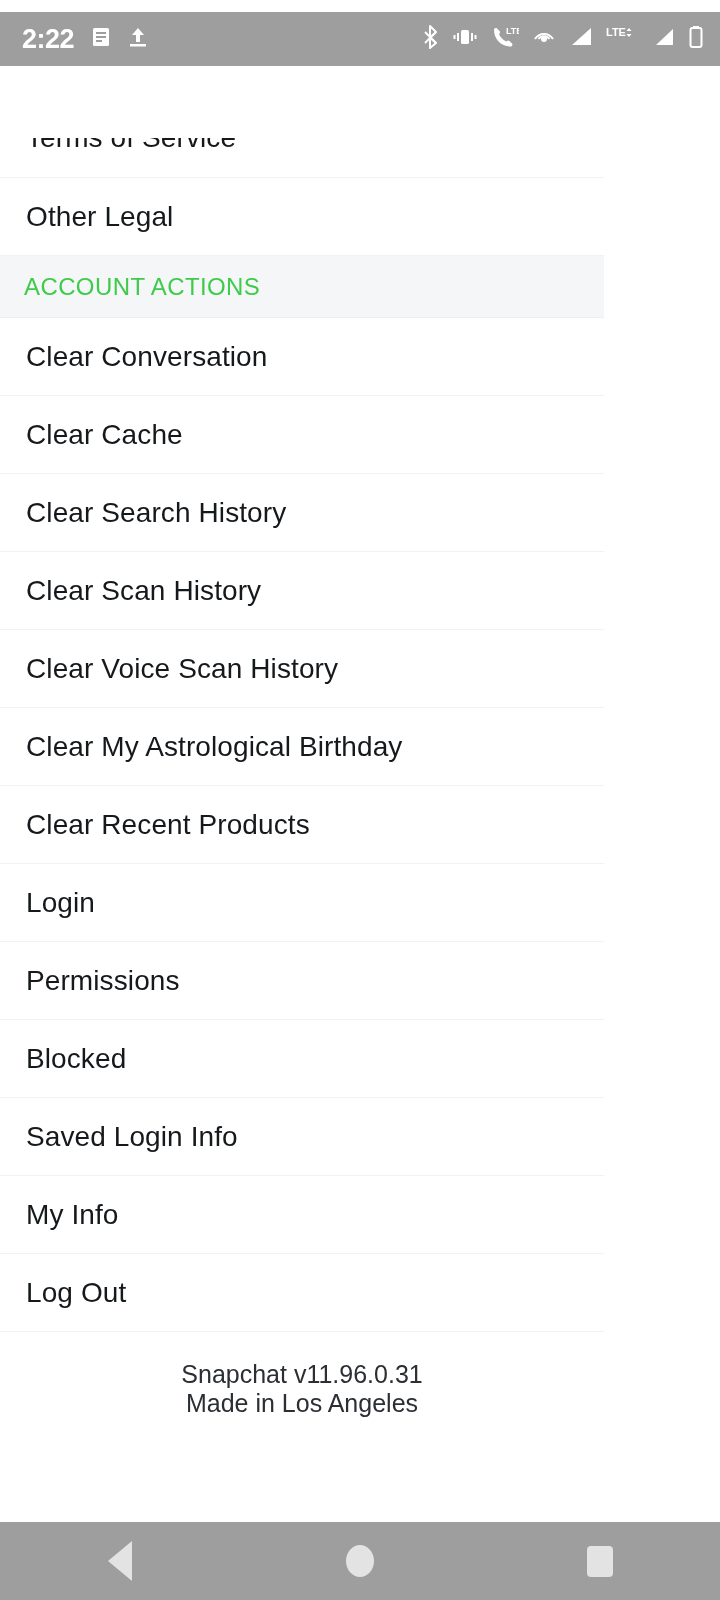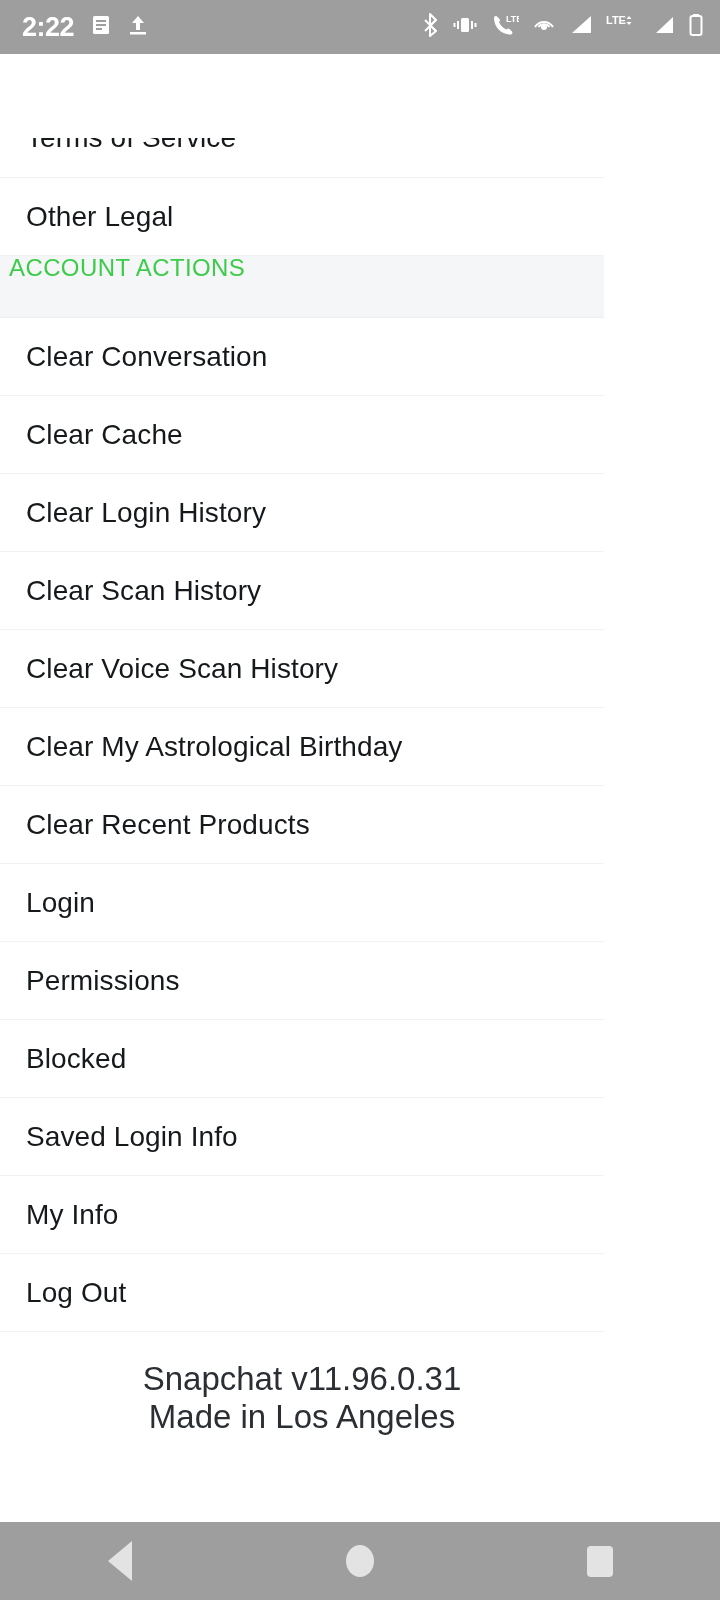--- a/index.html
+++ b/index.html
@@ -18,21 +18,21 @@
     position: relative;
     width: 720px;
     height: 1600px;
     background: #ffffff;
     overflow: hidden;
   }
 
   
   .status-bar {
     position: absolute;
-    top: 0; left: 0;
+    top: 12px; left: 0;
     width: 720px;
     height: 54px;
     background: #9e9e9e;
     display: flex;
     align-items: center;
     box-sizing: border-box;
     padding: 0 16px 0 22px;
   }
   .status-left {
     display: flex;
@@ -114,21 +114,22 @@
     align-items: flex-start;
     padding-top: 0;
   }
   .row.clipped .row-label {
     margin-top: -14px;
   }
   .section-header {
     height: 62px;
     background: #f4f6f8;
     display: flex;
-    padding-left: 9px;
+    align-items: center;
+    padding-left: 24px;
     box-sizing: border-box;
     border-bottom: 1px solid #eceff1;
   }
   .section-header-label {
     color: #3ecb4a;
     font-size: 24px;
     letter-spacing: 0.4px;
     line-height: 1;
   }
 
@@ -145,21 +146,21 @@
     pointer-events: none;
   }
 
   
   .footer {
     padding-top: 28px;
     text-align: center;
     background: #ffffff;
   }
   .footer-line {
-    font-size: 33px;
+    font-size: 25px;
     color: #2b2f33;
     line-height: 1.15;
   }
 
   
   .nav-bar {
     position: absolute;
     bottom: 0; left: 0;
     width: 720px;
     height: 78px;
@@ -283,21 +284,21 @@
       <span class="section-header-label">ACCOUNT ACTIONS</span>
     </div>
 
     <div class="row">
       <span class="row-label">Clear Conversation</span>
     </div>
     <div class="row">
       <span class="row-label">Clear Cache</span>
     </div>
     <div class="row">
-      <span class="row-label">Clear Login History</span>
+      <span class="row-label">Clear Search History</span>
     </div>
     <div class="row">
       <span class="row-label">Clear Scan History</span>
     </div>
     <div class="row">
       <span class="row-label">Clear Voice Scan History</span>
     </div>
     <div class="row">
       <span class="row-label">Clear My Astrological Birthday</span>
     </div>

